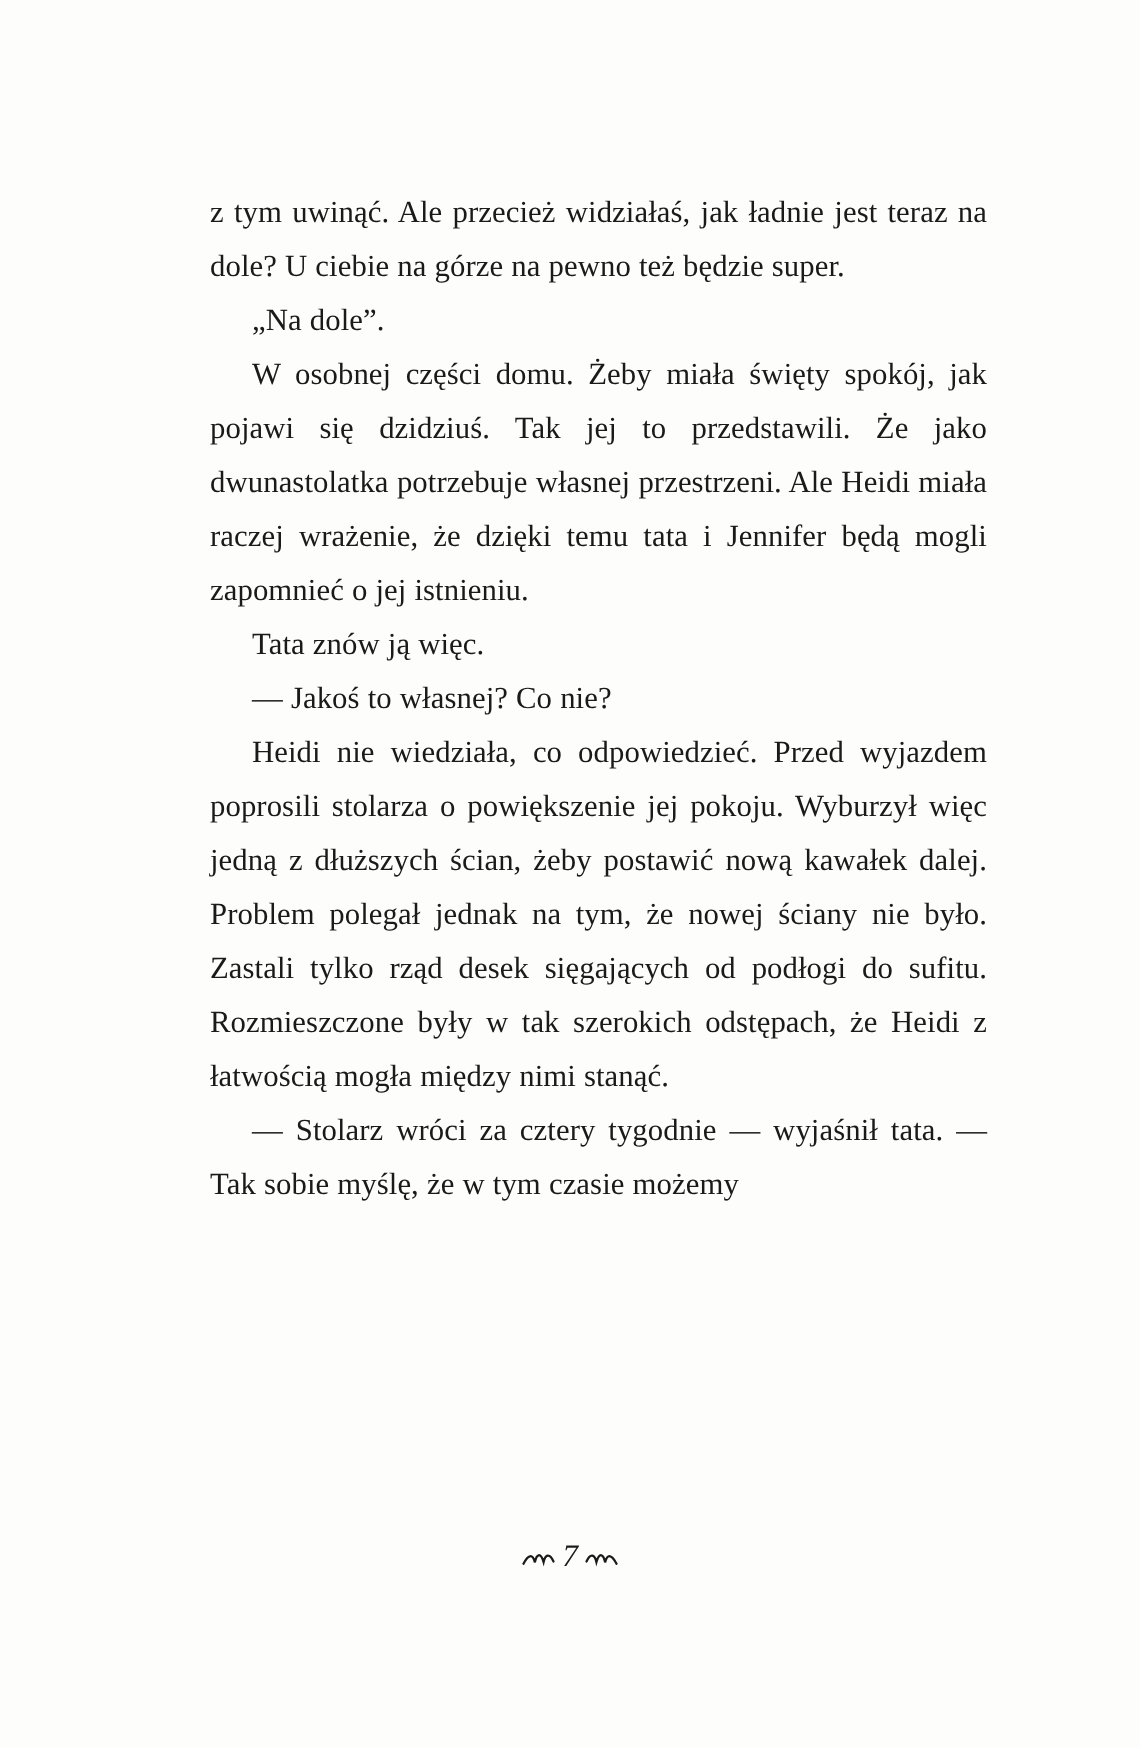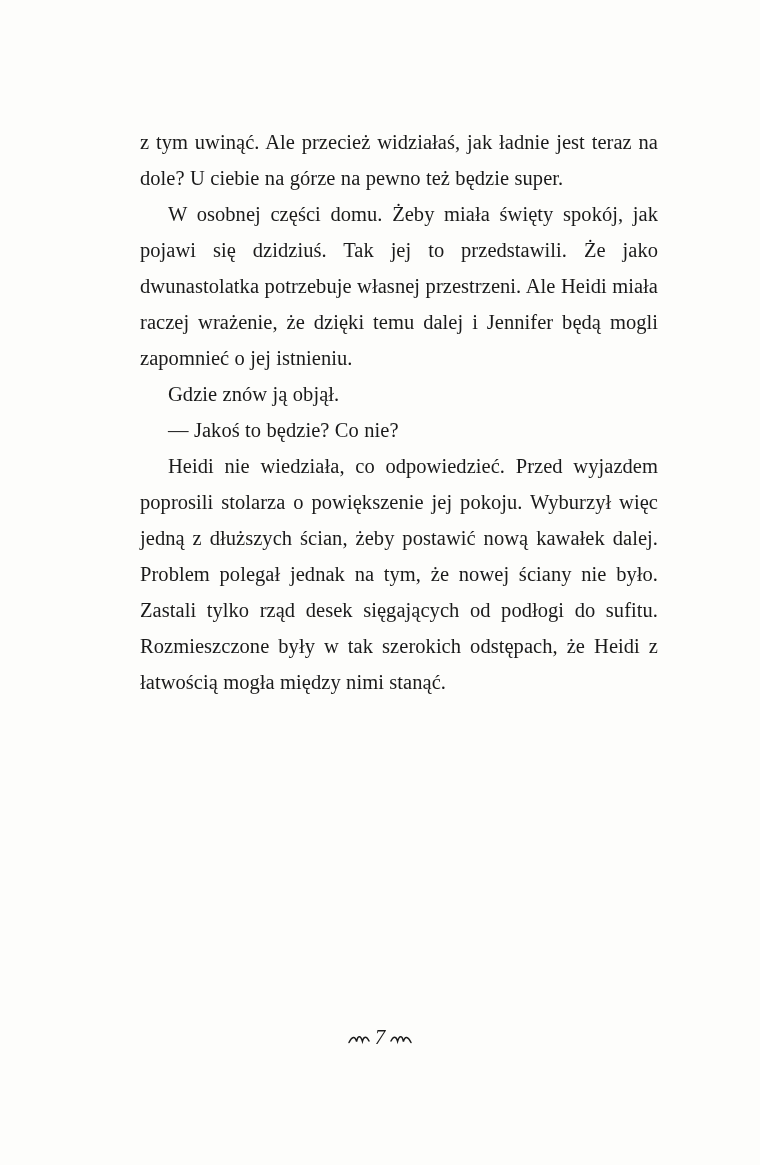--- a/index.html
+++ b/index.html
@@ -90,24 +90,26 @@
     top: -1px;
   }
 </style>
 </head>
 <body>
 
 <div class="page">
 
   <div class="text-block">
     <p class="para cont">z tym uwinąć. Ale przecież widziałaś, jak ładnie jest teraz na dole? U ciebie na górze na pewno też będzie super.</p>
-    <p class="para indent">W osobnej części domu. Żeby miała święty spokój, jak pojawi się dzidziuś. Tak jej to przedstawili. Że jako dwunastolatka potrzebuje własnej przestrzeni. Ale Heidi miała raczej wrażenie, że dzięki temu dalej i Jennifer będą mogli zapomnieć o jej istnieniu.</p>
-    <p class="para indent">Gdzie znów ją objął.</p>
-    <p class="para indent">— Jakoś to będzie? Co nie?</p>
+    <p class="para indent">„Na dole”.</p>
+    <p class="para indent">W osobnej części domu. Żeby miała święty spokój, jak pojawi się dzidziuś. Tak jej to przedstawili. Że jako dwunastolatka potrzebuje własnej przestrzeni. Ale Heidi miała raczej wrażenie, że dzięki temu tata i Jennifer będą mogli zapomnieć o jej istnieniu.</p>
+    <p class="para indent">Tata znów ją więc.</p>
+    <p class="para indent">— Jakoś to własnej? Co nie?</p>
     <p class="para indent">Heidi nie wiedziała, co odpowiedzieć. Przed wyjazdem poprosili stolarza o powiększenie jej pokoju. Wyburzył więc jedną z dłuższych ścian, żeby postawić nową kawałek dalej. Problem polegał jednak na tym, że nowej ściany nie było. Zastali tylko rząd desek sięgających od podłogi do sufitu. Rozmieszczone były w tak szerokich odstępach, że Heidi z łatwością mogła między nimi stanąć.</p>
+    <p class="para indent">— Stolarz wróci za cztery tygodnie — wyjaśnił tata. — Tak sobie myślę, że w tym czasie możemy</p>
   </div>
 
   <div class="folio">
     <span class="folio-ornament">
       <svg class="folio-flourish" width="22" height="14" viewBox="0 0 22 14" aria-hidden="true">
         <path d="M1 10.5 C4 4.5, 7 3.5, 8.6 9.6 C9.6 4.0, 12.4 2.6, 14.4 9.4 C15.6 4.2, 18.4 3.4, 21 9.0" fill="none" stroke="#1a1a1a" stroke-width="1.5" stroke-linecap="round"></path>
       </svg>
 
       <span class="folio-number">7</span>
 

